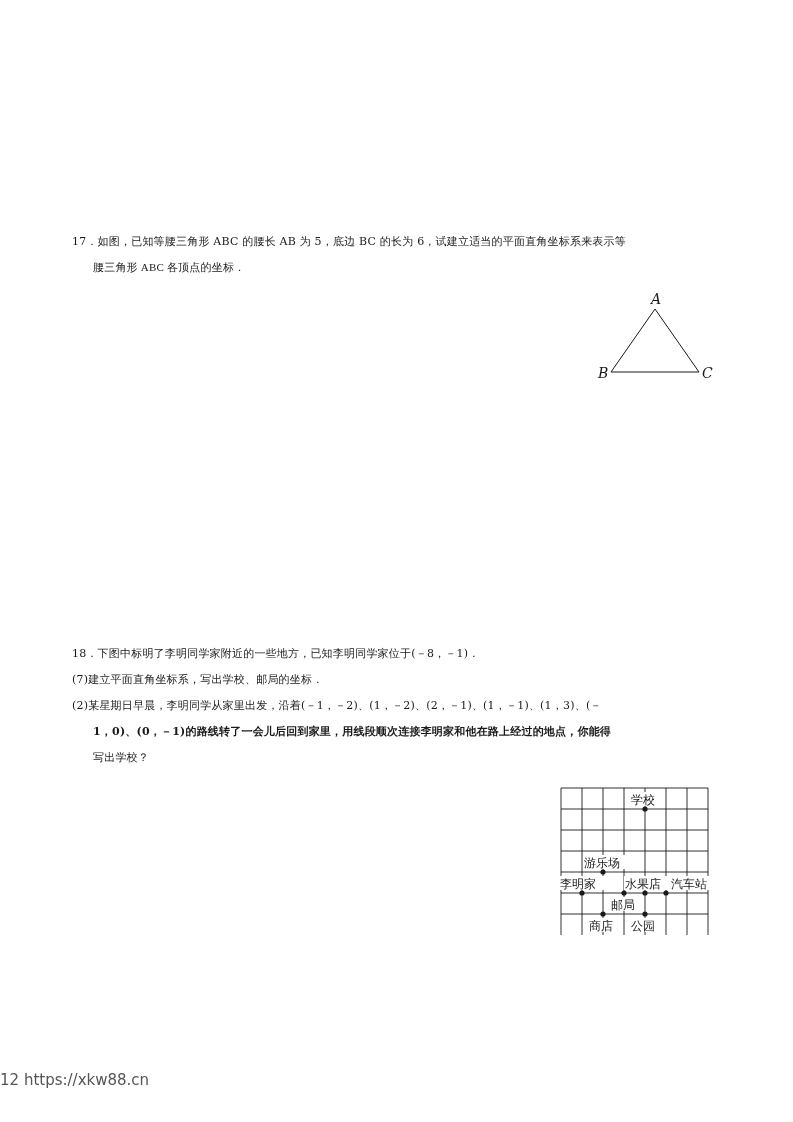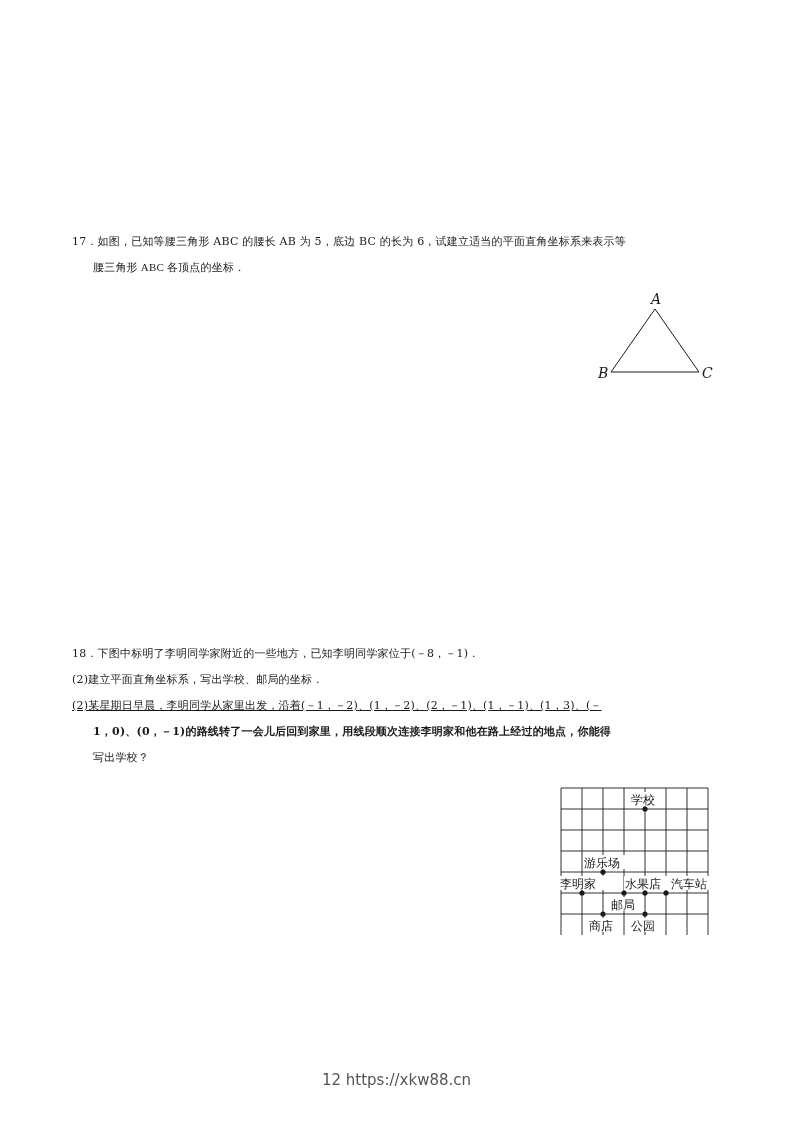--- a/index.html
+++ b/index.html
@@ -2,39 +2,39 @@
 <html><head>
 <meta charset="utf-8">
 <style>
   html, body { margin: 0; padding: 0; background: #ffffff; }
   body { width: 793px; height: 1122px; position: relative; overflow: hidden;
          font-family: "DejaVu Serif", "Liberation Serif", serif; color: #1a1a1a; }
   .line { position: absolute; font-size: 11px; line-height: 18px; white-space: nowrap; letter-spacing: 0.2px; }
   .fig { position: absolute; }
   .lbl { font-family: "DejaVu Serif", "Liberation Serif", serif; font-style: italic; font-size: 14px; fill: #1a1a1a; }
   .gridlbl { font-family: "DejaVu Sans", "Liberation Sans", sans-serif; font-size: 12px; fill: #1a1a1a; }
-  .footer { position: absolute; top: 1071px; left: 0; width: 793px; text-align: center;
+  .footer { position: absolute; top: 1071px; left: 0; width: 793px; 
             font-family: "DejaVu Sans", "Liberation Sans", sans-serif; font-size: 15px; color: #555; }
 </style>
 </head>
 <body>
 
 <div class="line" style="top:233px; left:72px;">17．如图，已知等腰三角形 ABC 的腰长 AB 为 5，底边 BC 的长为 6，试建立适当的平面直角坐标系来表示等</div>
 <div class="line" style="top:258px; left:93px;font-family:Liberation Serif, serif;">腰三角形 ABC 各顶点的坐标．</div>
 
 <svg class="fig" style="left:590px; top:288px;" width="130" height="95" viewBox="590 288 130 95">
   <polygon points="655,309 611,372 699,372" fill="none" stroke="#1a1a1a" stroke-width="1"></polygon>
   <text class="lbl" x="651" y="304">A</text>
   <text class="lbl" x="598" y="378">B</text>
   <text class="lbl" x="702" y="378">C</text>
 </svg>
 
 <div class="line" style="top:645px; left:72px;">18．下图中标明了李明同学家附近的一些地方，已知李明同学家位于(－8，－1)．</div>
-<div class="line" style="top:671px; left:72px;">(2)建立平面直角坐标系，写出学校、邮局的坐标．</div>
-<div class="line" style="top:697px; left:72px;text-decoration:underline;">(2)某星期日早晨，李明同学从家里出发，沿着(－1，－2)、(1，－2)、(2，－1)、(1，－1)、(1，3)、(－</div>
+<div class="line" style="top:671px; left:72px;">(7)建立平面直角坐标系，写出学校、邮局的坐标．</div>
+<div class="line" style="top:697px; left:72px;">(2)某星期日早晨，李明同学从家里出发，沿着(－1，－2)、(1，－2)、(2，－1)、(1，－1)、(1，3)、(－</div>
 <div class="line" style="top:723px; left:93px;font-weight:bold;">1，0)、(0，－1)的路线转了一会儿后回到家里，用线段顺次连接李明家和他在路上经过的地点，你能得</div>
 <div class="line" style="top:749px; left:93px;">写出学校？</div>
 
 <svg class="fig" style="left:555px; top:782px;" width="165" height="160" viewBox="555 782 165 160">
   <g stroke="#1a1a1a" stroke-width="0.9">
     <line x1="561" y1="788" x2="561" y2="935"></line>
     <line x1="582" y1="788" x2="582" y2="935"></line>
     <line x1="603" y1="788" x2="603" y2="935"></line>
     <line x1="624" y1="788" x2="624" y2="935"></line>
     <line x1="645" y1="788" x2="645" y2="935"></line>

